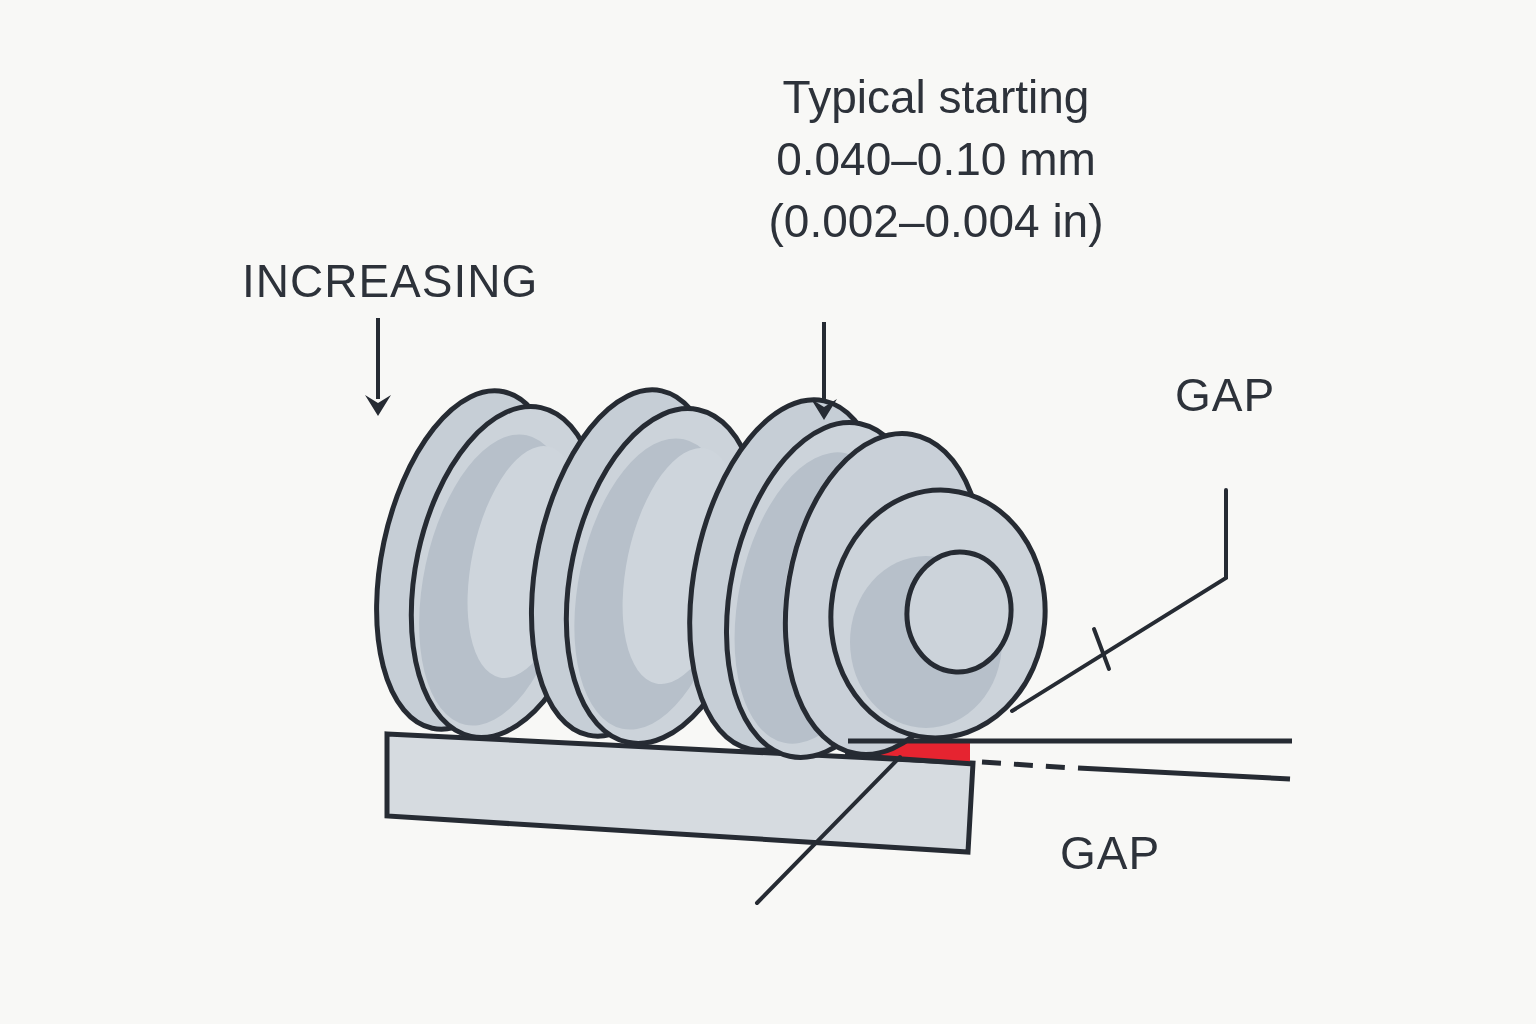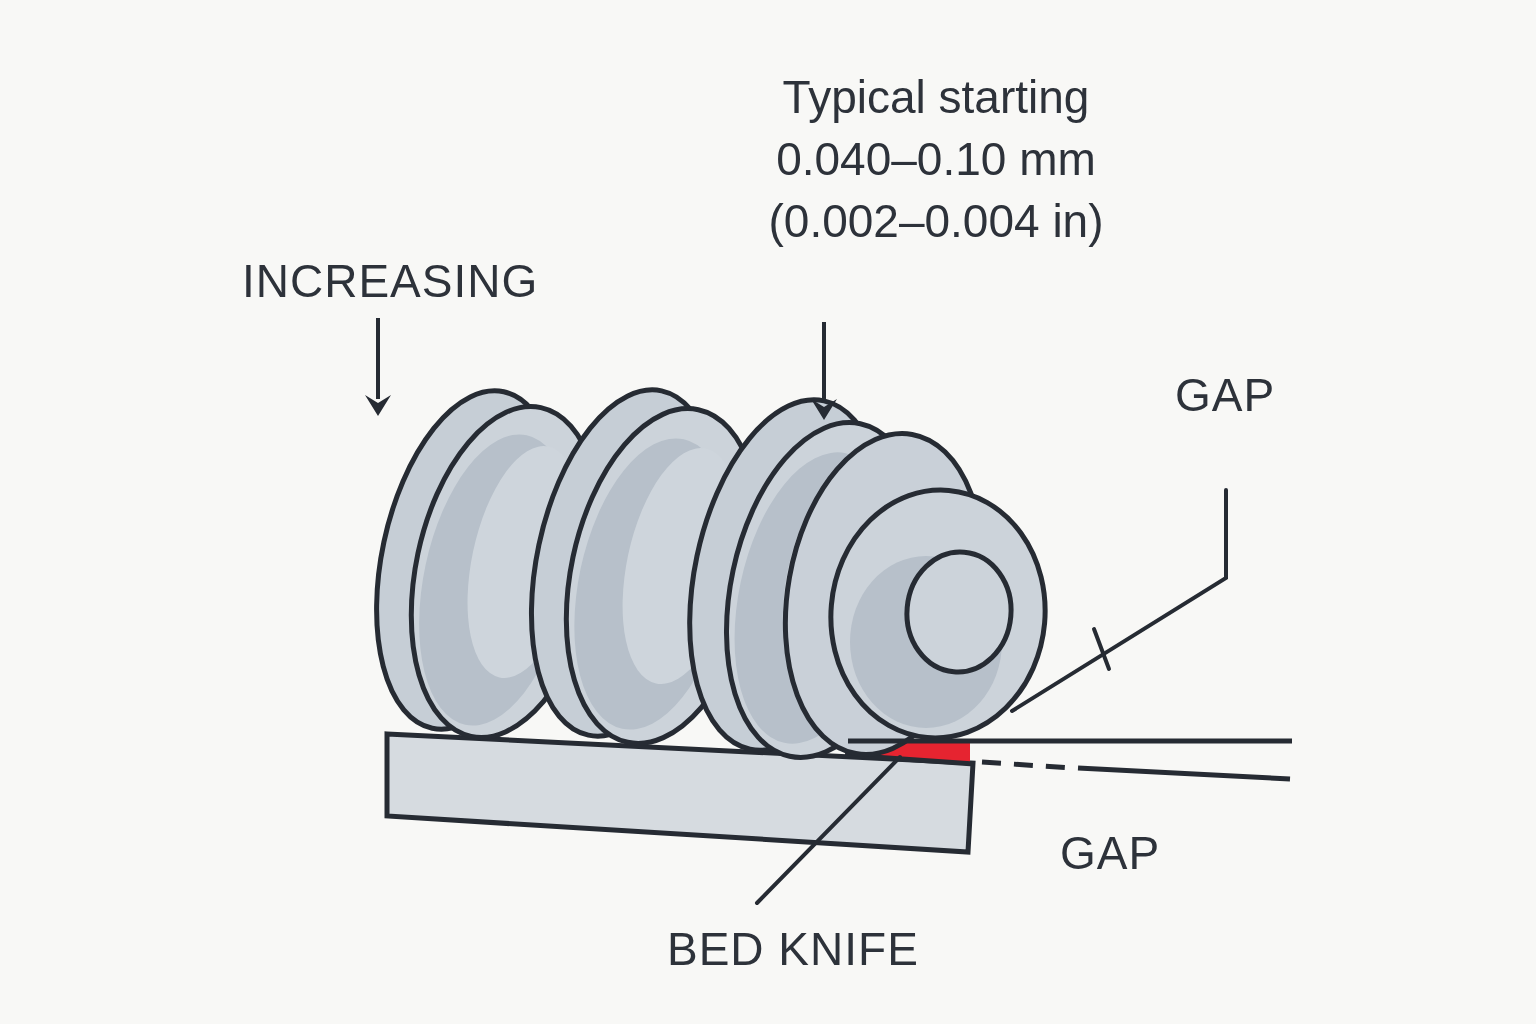--- a/index.html
+++ b/index.html
@@ -88,15 +88,14 @@
   <div class="label" style="left:242px;top:251px;">INCREASING</div>
 
   <div class="label" style="left:1175px;top:366px;line-height:58px;">
     <span>GAP</span>
   </div>
 
   <div class="label" style="left:1060px;top:824px;line-height:58px;">
     <span>GAP</span>
   </div>
 
-  <div class="label" style="left:667px;top:919px;">BED KNIFE</div>
 
 </div>
 
 </body></html>

